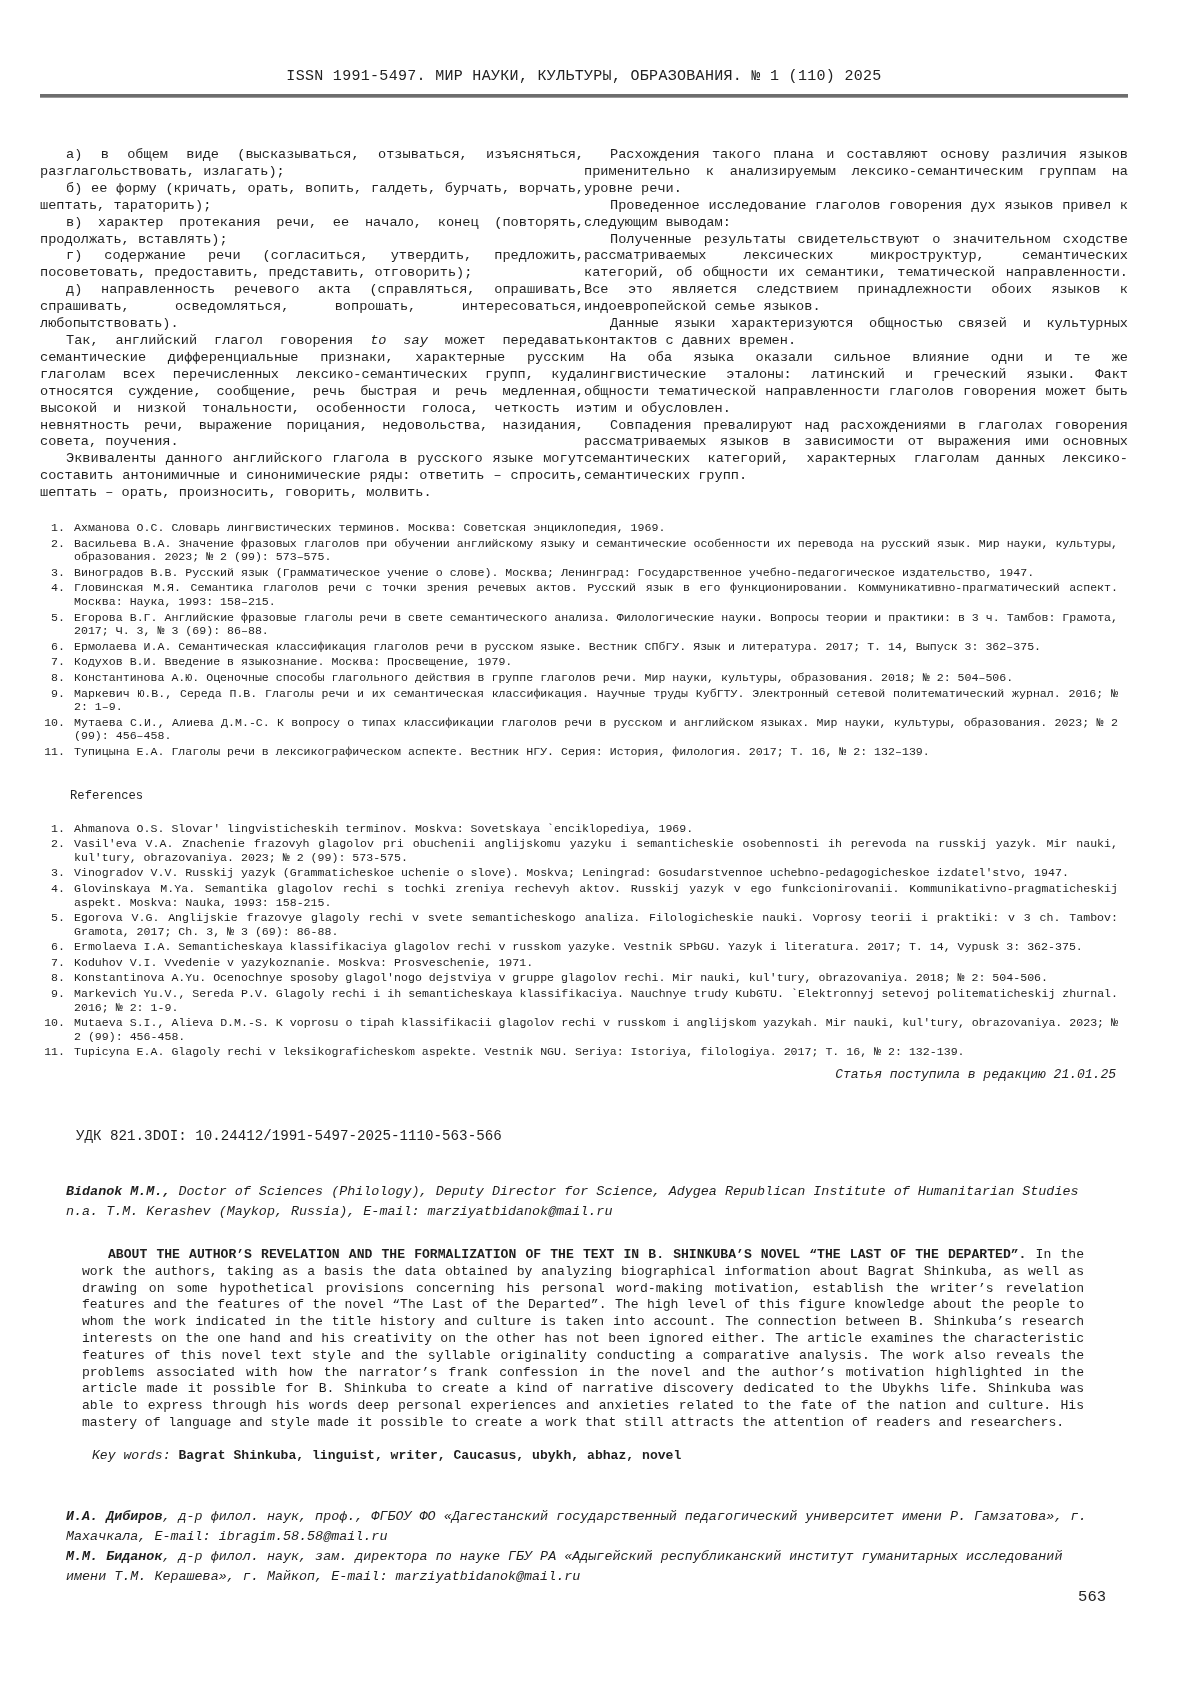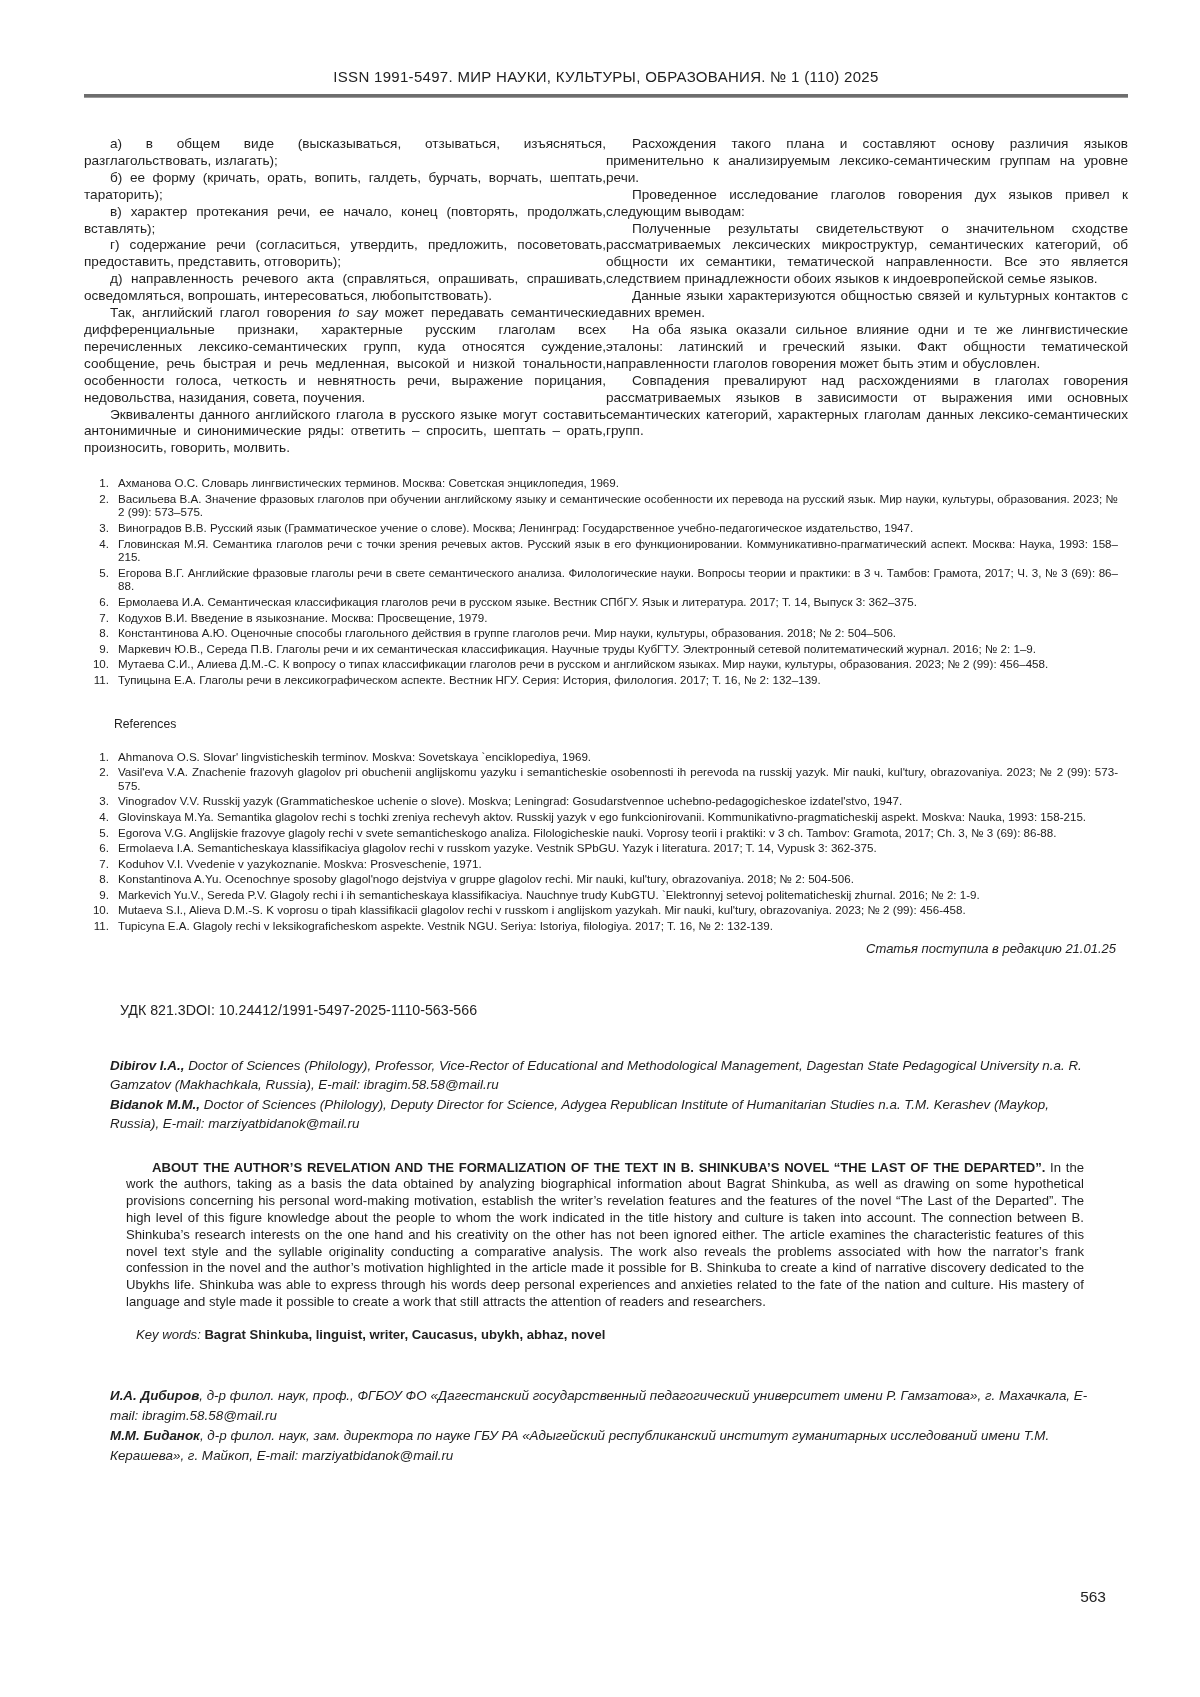--- a/index.html
+++ b/index.html
@@ -2,44 +2,44 @@
 <html lang="ru"><head>
 <meta charset="utf-8">
 <style>
   html,body{margin:0;padding:0;background:#ffffff;}
   .page{
     position:relative;
     width:1200px;
     height:1697px;
     margin:0 auto;
     background:#ffffff;
-    font-family:Liberation Sans, sans-serif;
+    font-family:Liberation Mono, monospace;
     color:#1f1f1f;
     box-sizing:border-box;
-    padding:68px 72px 0 84px;
+    padding:68px 72px 0 40px;
     overflow:hidden;
   }
   
   .journal-header{
     text-align:center;
     font-size:15px;
     letter-spacing:.3px;
     color:#222;
     white-space:nowrap;
   }
   .header-rule{
     margin-top:9px;
     height:3px;
     background:#6d6d6d;
     border-bottom:1px solid #9a9a9a;
   }
   
   .columns{
     display:flex;
-    margin-top:38px;
+    margin-top:49px;
   }
   .col{
     flex:1 1 0;
     font-size:13.6px;
     line-height:16.9px;
     text-align:justify;
   }
   .col p{margin:0;text-indent:26px;}
   .em{font-style:italic;}
   
@@ -256,21 +256,20 @@
 
   <div class="received-note">Статья поступила в редакцию 21.01.25</div>
 
   <div class="bottom-section">
     <div class="udk-doi-row">
       <span>УДК 821.3</span>
       <span>DOI: 10.24412/1991-5497-2025-1110-563-566</span>
     </div>
 
     <div class="authors-en">
-      <p class="author"><span class="author-name">Dibirov I.A.,</span><span> Doctor of Sciences (Philology), Professor, Vice-Rector of Educational and Methodological Management, Dagestan State Pedagogical University n.a. R. Gamzatov (Makhachkala, Russia), E-mail: ibragim.58.58@mail.ru</span></p>
       <p class="author"><span class="author-name">Bidanok M.M.,</span><span> Doctor of Sciences (Philology), Deputy Director for Science, Adygea Republican Institute of Humanitarian Studies n.a. T.M. Kerashev (Maykop, Russia), E-mail: marziyatbidanok@mail.ru</span></p>
     </div>
 
     <div class="abstract">
       <p><span class="abstract-title">ABOUT THE AUTHOR’S REVELATION AND THE FORMALIZATION OF THE TEXT IN B. SHINKUBA’S NOVEL “THE LAST OF THE DEPARTED”.</span><span> In the work the authors, taking as a basis the data obtained by analyzing biographical information about Bagrat Shinkuba, as well as drawing on some hypothetical provisions concerning his personal word-making motivation, establish the writer’s revelation features and the features of the novel “The Last of the Departed”. The high level of this figure knowledge about the people to whom the work indicated in the title history and culture is taken into account. The connection between B. Shinkuba’s research interests on the one hand and his creativity on the other has not been ignored either. The article examines the characteristic features of this novel text style and the syllable originality conducting a comparative analysis. The work also reveals the problems associated with how the narrator’s frank confession in the novel and the author’s motivation highlighted in the article made it possible for B. Shinkuba to create a kind of narrative discovery dedicated to the Ubykhs life. Shinkuba was able to express through his words deep personal experiences and anxieties related to the fate of the nation and culture. His mastery of language and style made it possible to create a work that still attracts the attention of readers and researchers.</span></p>
     </div>
     <div class="keywords-line">
       <span class="keywords-label">Key words: </span><span class="keywords-value">Bagrat Shinkuba, linguist, writer, Caucasus, ubykh, abhaz, novel</span>
     </div>
 

